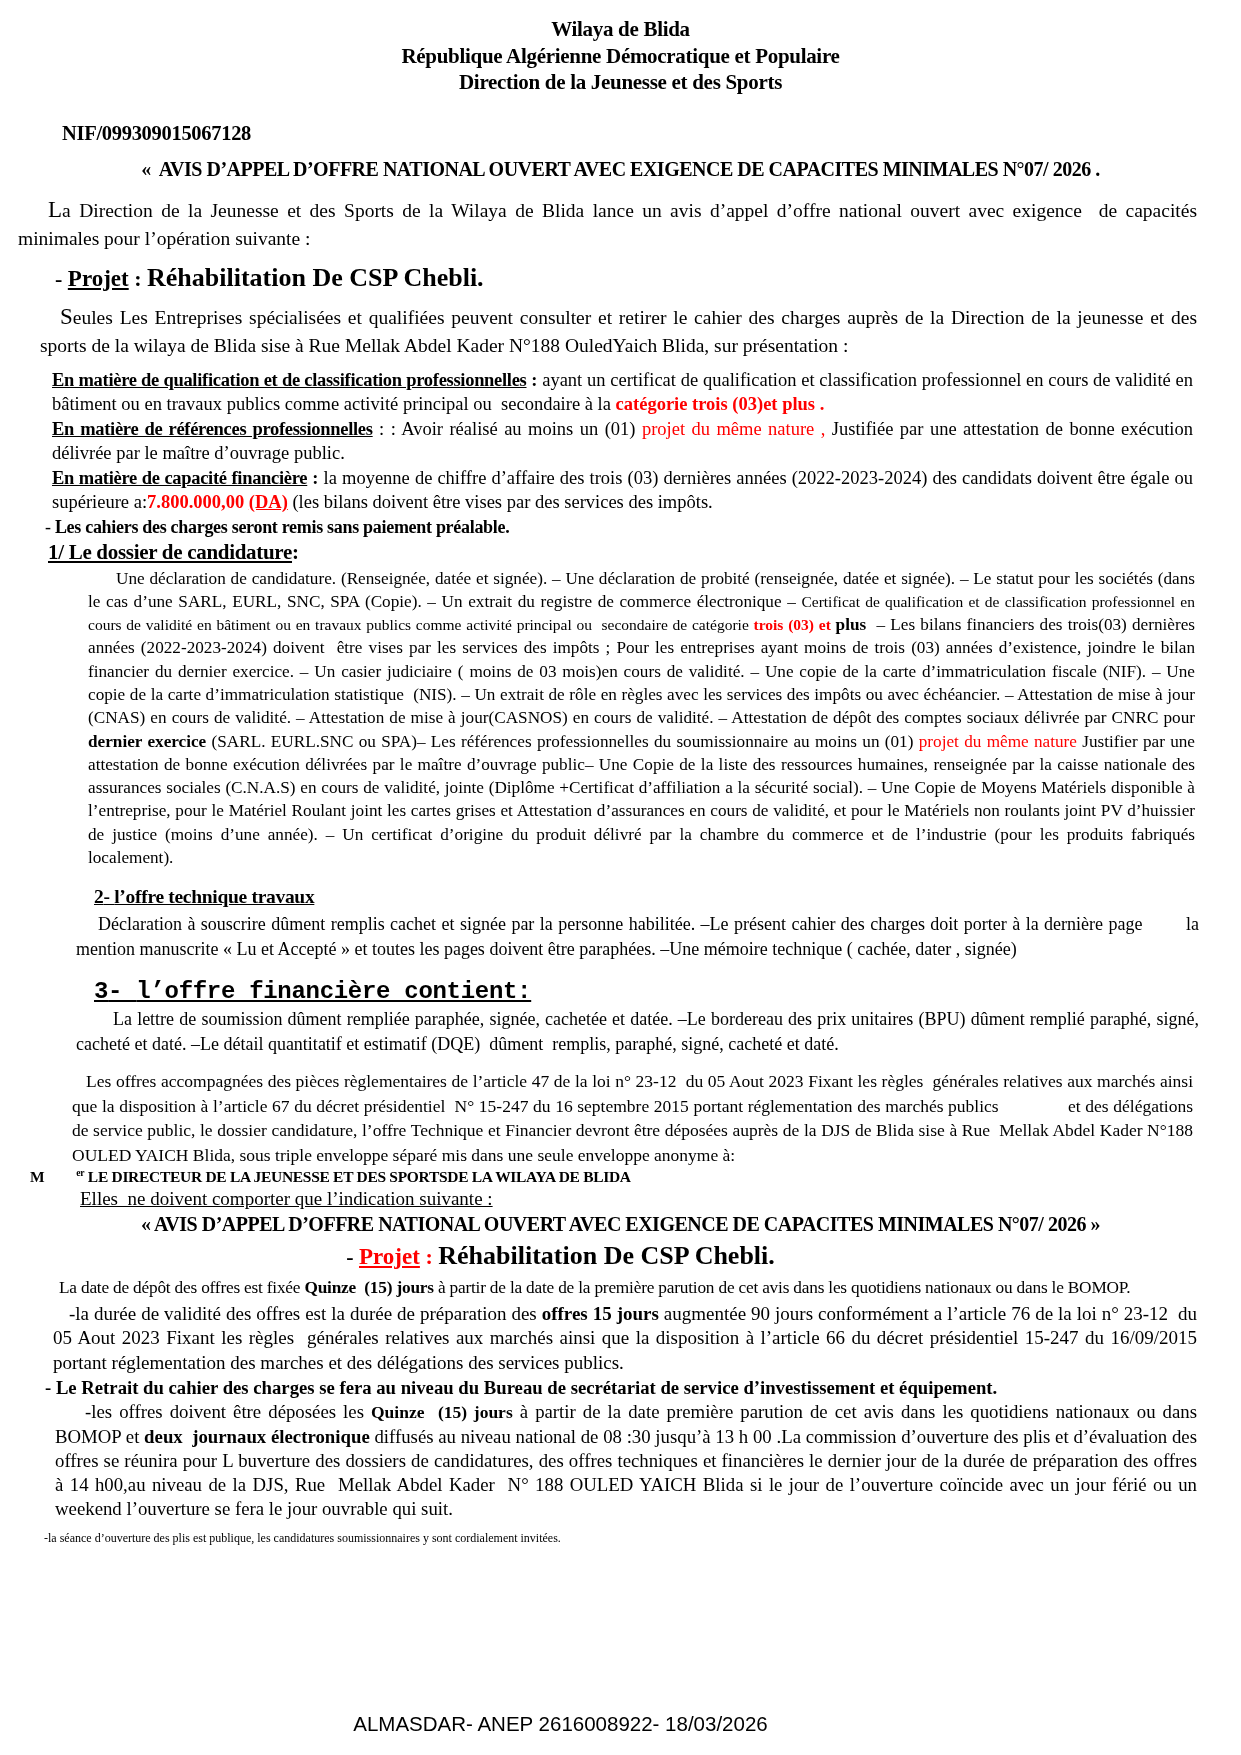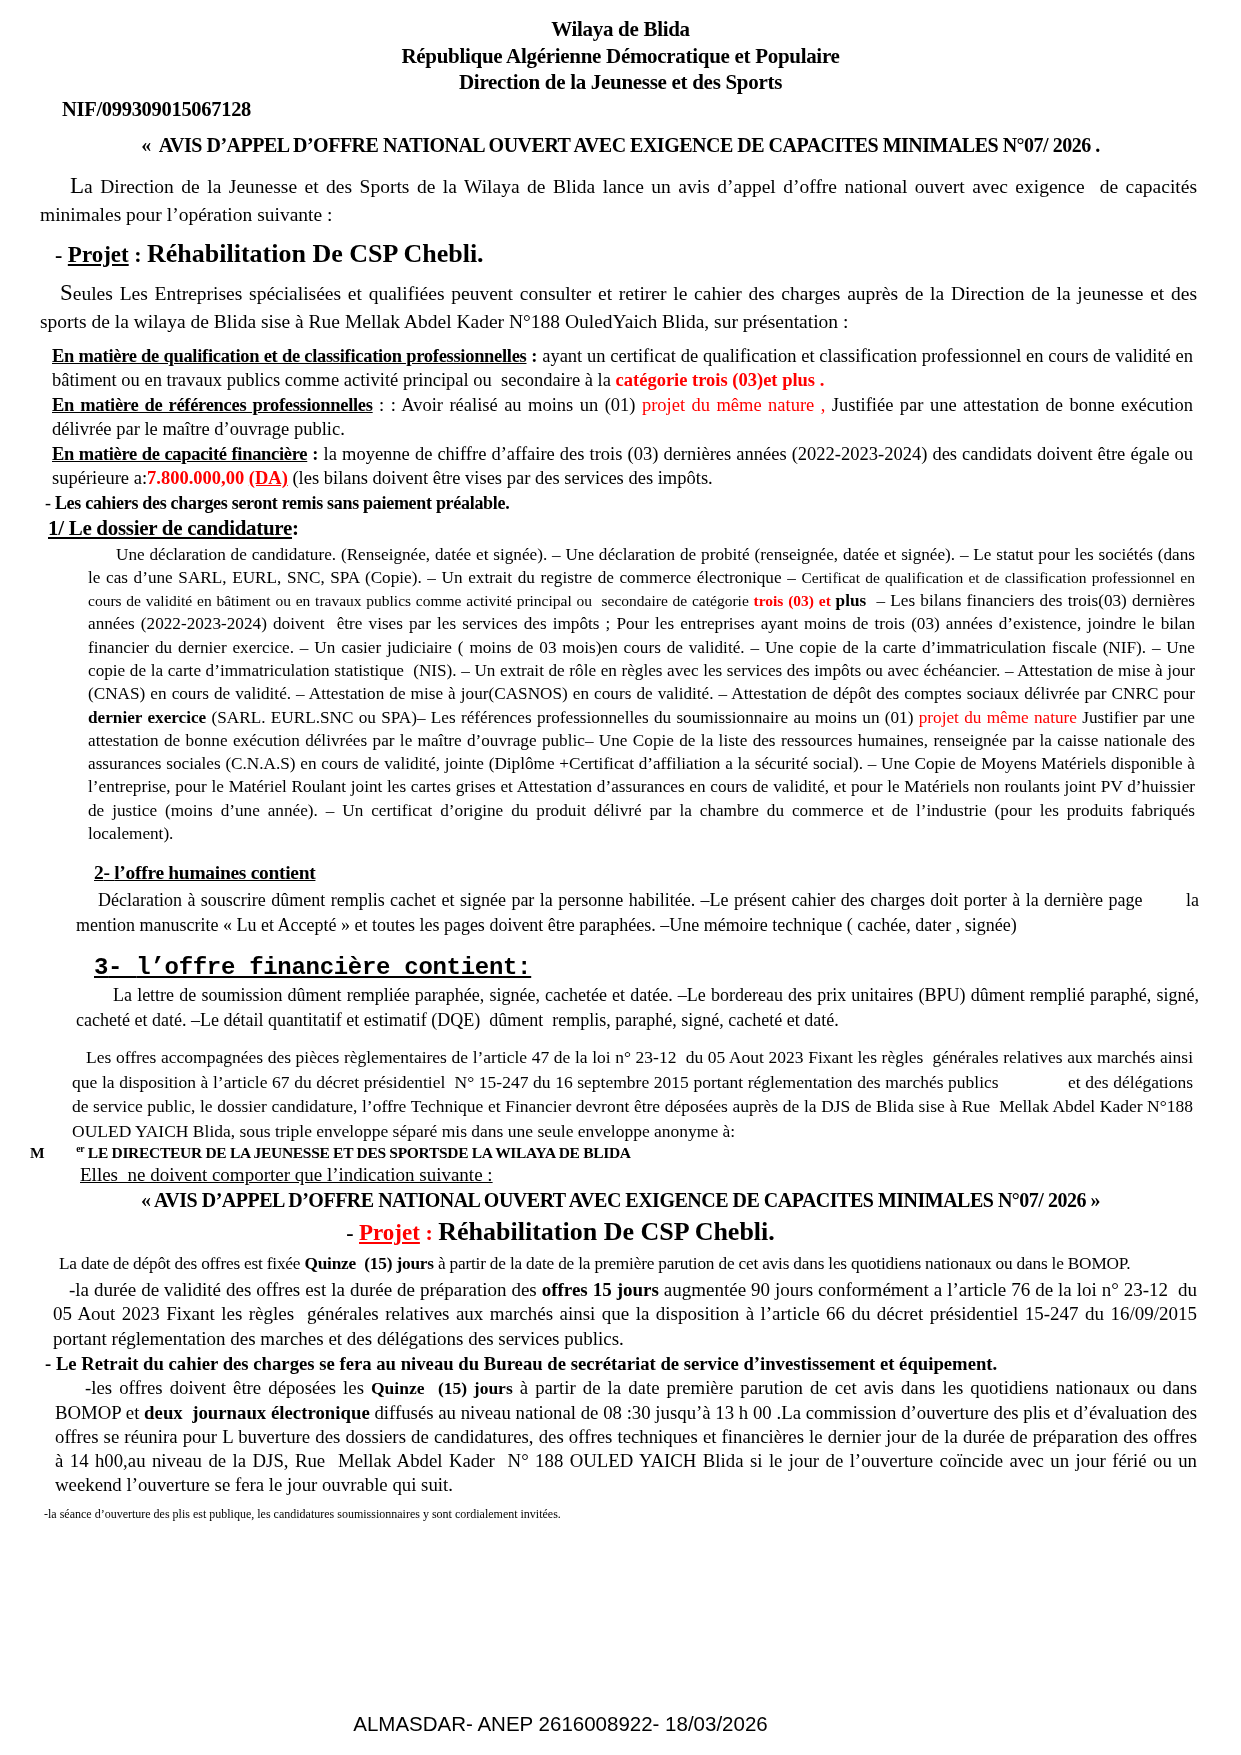--- a/index.html
+++ b/index.html
@@ -18,32 +18,32 @@
     padding-right:120px;box-sizing:border-box;
   }
 </style>
 </head>
 <body>
 
 <main>
     <p class="blk" style="text-align: center; font-size: 21px; line-height: 26.5px; letter-spacing: -0.3px;"><span style="font-weight: bold;">Wilaya de Blida</span></p>
     <p class="blk" style="text-align: center; font-size: 21px; line-height: 26.5px; letter-spacing: -0.3px;"><span style="font-weight: bold;">République Algérienne Démocratique et Populaire</span></p>
     <p class="blk" style="text-align: center; font-size: 21px; line-height: 26.5px; letter-spacing: -0.3px;"><span style="font-weight: bold;">Direction de la Jeunesse et des Sports</span></p>
-    <p class="blk" style="margin-left: 62px; font-size: 20.5px; line-height: 26px; letter-spacing: -0.3px;"><span style="font-weight: bold;">NIF/099309015067128</span></p>
+    <p class="blk" style="margin-left: 62px; font-size: 20.5px; line-height: 26px; letter-spacing: -0.3px; margin-top: 24px;"><span style="font-weight: bold;">NIF/099309015067128</span></p>
     <p class="blk" style="text-align: center; margin-top: 10px; font-size: 20px; line-height: 26px; letter-spacing: -0.5px;"><span style="font-weight: bold;">«  AVIS D’APPEL D’OFFRE NATIONAL OUVERT AVEC EXIGENCE DE CAPACITES MINIMALES N°07/ 2026 .</span></p>
-    <p class="blk" style="text-align: justify; margin-left: 40px; margin-right: 44px; margin-top: 14px; font-size: 19.5px; line-height: 28.5px; text-indent: 30px;"><span style="font-size: 23px;">L</span><span>a Direction de la Jeunesse et des Sports de la Wilaya de Blida lance un avis d’appel d’offre national ouvert avec exigence  de capacités minimales pour l’opération suivante :</span></p>
+    <p class="blk" style="text-align: justify; margin-left: 18px; margin-right: 44px; margin-top: 14px; font-size: 19.5px; line-height: 28.5px; text-indent: 30px;"><span style="font-size: 23px;">L</span><span>a Direction de la Jeunesse et des Sports de la Wilaya de Blida lance un avis d’appel d’offre national ouvert avec exigence  de capacités minimales pour l’opération suivante :</span></p>
     <p class="blk" style="margin-left: 55px; margin-top: 6px; line-height: 36px;"><span style="font-weight: bold; font-size: 22px;">- </span><span style="font-weight: bold; text-decoration: underline; font-size: 23px;">Projet</span><span style="font-weight: bold; font-size: 22px;"> : </span><span style="font-weight: bold; font-size: 26px;">Réhabilitation De CSP Chebli.</span></p>
     <p class="blk" style="text-align: justify; margin-left: 40px; margin-right: 44px; margin-top: 4px; font-size: 19.5px; line-height: 28px; text-indent: 20px;"><span style="font-size: 23px;">S</span><span>eules Les Entreprises spécialisées et qualifiées peuvent consulter et retirer le cahier des charges auprès de la Direction de la jeunesse et des sports de la wilaya de Blida sise à Rue Mellak Abdel Kader N°188 OuledYaich Blida, sur présentation :</span></p>
     <p class="blk" style="text-align: justify; margin-left: 52px; margin-right: 48px; margin-top: 8px; font-size: 18.5px; line-height: 24.5px;"><span style="font-weight: bold; text-decoration: underline; letter-spacing: -0.3px;">En matière de qualification et de classification professionnelles</span><span style="font-weight: bold;"> : </span><span>ayant un certificat de qualification et classification professionnel en cours de validité en bâtiment ou en travaux publics comme activité principal ou  secondaire à la </span><span style="font-weight: bold; color: rgb(255, 0, 0);">catégorie trois (03)et plus .</span></p>
     <p class="blk" style="text-align: justify; margin-left: 52px; margin-right: 48px; font-size: 18.5px; line-height: 24.5px;"><span style="font-weight: bold; text-decoration: underline; letter-spacing: -0.3px;">En matière de références professionnelles</span><span> : : Avoir réalisé au moins un (01) </span><span style="color: rgb(255, 0, 0);">projet du même nature ,</span><span> Justifiée par une attestation de bonne exécution délivrée par le maître d’ouvrage public.</span></p>
     <p class="blk" style="text-align: justify; margin-left: 52px; margin-right: 48px; font-size: 18.5px; line-height: 24.5px;"><span style="font-weight: bold; text-decoration: underline; letter-spacing: -0.3px;">En matière de capacité financière</span><span style="font-weight: bold;"> : </span><span>la moyenne de chiffre d’affaire des trois (03) dernières années (2022-2023-2024) des candidats doivent être égale ou supérieure a:</span><span style="font-weight: bold; color: rgb(255, 0, 0);">7.800.000,00 </span><span style="font-weight: bold; text-decoration: underline; color: rgb(255, 0, 0);">(DA)</span><span> (les bilans doivent être vises par des services des impôts.</span></p>
     <p class="blk" style="margin-left: 45px; font-size: 18px; line-height: 24px; letter-spacing: -0.3px;"><span>- </span><span style="font-weight: bold;">Les cahiers des charges seront remis sans paiement préalable.</span></p>
     <p class="blk" style="margin-left: 48px; font-size: 21px; line-height: 26px; letter-spacing: -0.3px;"><span style="font-weight: bold; text-decoration: underline;">1/ Le dossier de candidature</span><span style="font-weight: bold;">:</span></p>
     <p class="blk" style="text-align: justify; margin-left: 88px; margin-right: 46px; margin-top: 2px; font-size: 17.2px; line-height: 23.3px; text-indent: 28px;"><span>Une déclaration de candidature. (Renseignée, datée et signée). – Une déclaration de probité (renseignée, datée et signée). – Le statut pour les sociétés (dans le cas d’une SARL, EURL, SNC, SPA (Copie). – Un extrait du registre de commerce électronique – </span><span style="font-size: 15.5px;">Certificat de qualification et de classification professionnel en cours de validité en bâtiment ou en travaux publics comme activité principal ou  secondaire de catégorie </span><span style="font-weight: bold; color: rgb(255, 0, 0); font-size: 15.5px;">trois (03) et </span><span style="font-weight: bold;">plus</span><span>  – Les bilans financiers des trois(03) dernières années (2022-2023-2024) doivent  être vises par les services des impôts ; Pour les entreprises ayant moins de trois (03) années d’existence, joindre le bilan financier du dernier exercice. – Un casier judiciaire ( moins de 03 mois)en cours de validité. – Une copie de la carte d’immatriculation fiscale (NIF). – Une copie de la carte d’immatriculation statistique  (NIS). – Un extrait de rôle en règles avec les services des impôts ou avec échéancier. – Attestation de mise à jour (CNAS) en cours de validité. – Attestation de mise à jour(CASNOS) en cours de validité. – Attestation de dépôt des comptes sociaux délivrée par CNRC pour </span><span style="font-weight: bold;">dernier exercice</span><span> (SARL. EURL.SNC ou SPA)– Les références professionnelles du soumissionnaire au moins un (01) </span><span style="color: rgb(255, 0, 0);">projet du même nature</span><span> Justifier par une attestation de bonne exécution délivrées par le maître d’ouvrage public– Une Copie de la liste des ressources humaines, renseignée par la caisse nationale des assurances sociales (C.N.A.S) en cours de validité, jointe (Diplôme +Certificat d’affiliation a la sécurité social). – Une Copie de Moyens Matériels disponible à l’entreprise, pour le Matériel Roulant joint les cartes grises et Attestation d’assurances en cours de validité, et pour le Matériels non roulants joint PV d’huissier de justice (moins d’une année). – Un certificat d’origine du produit délivré par la chambre du commerce et de l’industrie (pour les produits fabriqués localement).</span></p>
-    <p class="blk" style="margin-left: 94px; margin-top: 14px; font-size: 19.5px; line-height: 27px; letter-spacing: -0.3px;"><span style="font-weight: bold; text-decoration: underline;">2</span><span style="font-weight: bold; text-decoration: underline;">- </span><span style="font-weight: bold; text-decoration: underline;">l’offre humaines contient</span></p>
+    <p class="blk" style="margin-left: 94px; margin-top: 14px; font-size: 19.5px; line-height: 27px; letter-spacing: -0.3px;"><span style="font-weight: bold; text-decoration: underline;">2</span><span style="font-weight: bold; text-decoration: underline;">- </span><span style="font-weight: bold; text-decoration: underline;">l’offre technique travaux</span></p>
     <p class="blk" style="text-align: justify; margin-left: 76px; margin-right: 42px; margin-top: 2px; font-size: 18px; line-height: 25px; text-indent: 22px;"><span>Déclaration à souscrire dûment remplis cachet et signée par la personne habilitée. –Le présent cahier des charges doit porter à la dernière page        la mention manuscrite « Lu et Accepté » et toutes les pages doivent être paraphées. –Une mémoire technique ( cachée, dater , signée)</span></p>
     <p class="blk" style="margin-left: 94px; margin-top: 16px; font-size: 24px; line-height: 27px; letter-spacing: -0.3px; font-family: Liberation Mono, monospace;"><span style="font-weight: bold; text-decoration: underline;">3</span><span style="font-weight: bold; text-decoration: underline;">- </span><span style="font-weight: bold; text-decoration: underline;">l’offre financière contient:</span></p>
     <p class="blk" style="text-align: justify; margin-left: 76px; margin-right: 42px; margin-top: 2px; font-size: 18px; line-height: 25px; text-indent: 37px;"><span>La lettre de soumission dûment rempliée paraphée, signée, cachetée et datée. –Le bordereau des prix unitaires (BPU) dûment remplié paraphé, signé, cacheté et daté. –Le détail quantitatif et estimatif (DQE)  dûment  remplis, paraphé, signé, cacheté et daté.</span></p>
     <p class="blk" style="text-align: justify; margin-left: 72px; margin-right: 48px; margin-top: 12px; font-size: 17.5px; line-height: 24.5px; text-indent: 14px;"><span>Les offres accompagnées des pièces règlementaires de l’article 47 de la loi n° 23-12  du 05 Aout 2023 Fixant les règles  générales relatives aux marchés ainsi que la disposition à l’article 67 du décret présidentiel  N° 15-247 du 16 septembre 2015 portant réglementation des marchés publics               et des délégations de service public, le dossier candidature, l’offre Technique et Financier devront être déposées auprès de la DJS de Blida sise à Rue  Mellak Abdel Kader N°188 OULED YAICH Blida, sous triple enveloppe séparé mis dans une seule enveloppe anonyme à:</span></p>
     <p class="blk" style="margin-left: 30px; font-size: 15.5px; line-height: 20px; letter-spacing: -0.3px;"><span style="font-weight: bold;">M</span><sup style="font-weight: bold; margin-left: 32px;">er</sup><span style="font-weight: bold;"> LE DIRECTEUR DE LA JEUNESSE ET DES SPORTSDE LA WILAYA DE BLIDA</span></p>
     <p class="blk" style="margin-left: 80px; font-size: 19px; line-height: 24px; text-decoration: underline;"><span>Elles  ne doivent comporter que l’indication suivante :</span></p>
     <p class="blk" style="text-align: center; font-size: 20px; line-height: 26px; letter-spacing: -0.5px;"><span style="font-weight: bold;">« AVIS D’APPEL D’OFFRE NATIONAL OUVERT AVEC EXIGENCE DE CAPACITES MINIMALES N°07/ 2026 »</span></p>
     <p class="blk" style="text-align: center; margin-right: 120px; margin-top: 2px; line-height: 34px;"><span style="font-weight: bold; font-size: 22px;">- </span><span style="font-weight: bold; text-decoration: underline; color: rgb(255, 0, 0); font-size: 23px;">Projet</span><span style="font-weight: bold; color: rgb(255, 0, 0); font-size: 22px;"> : </span><span style="font-weight: bold; font-size: 26px;">Réhabilitation De CSP Chebli.</span></p>
     <p class="blk" style="text-align: justify; margin-left: 33px; margin-right: 44px; font-size: 17.3px; line-height: 23.5px; text-indent: 26px; letter-spacing: -0.2px;"><span>La date de dépôt des offres est fixée </span><span style="font-weight: bold;">Quinze  (15) jours</span><span> à partir de la date de la première parution de cet avis dans les quotidiens nationaux ou dans le BOMOP.</span></p>
     <p class="blk" style="text-align: justify; margin-left: 53px; margin-right: 44px; margin-top: 2px; font-size: 19px; line-height: 24.5px; text-indent: 16px;"><span>-la durée de validité des offres est la durée de préparation des </span><span style="font-weight: bold;">offres 15 jours</span><span> augmentée 90 jours conformément a l’article 76 de la loi n° 23-12  du 05 Aout 2023 Fixant les règles  générales relatives aux marchés ainsi que la disposition à l’article 66 du décret présidentiel 15-247 du 16/09/2015 portant réglementation des marches et des délégations des services publics.</span></p>

